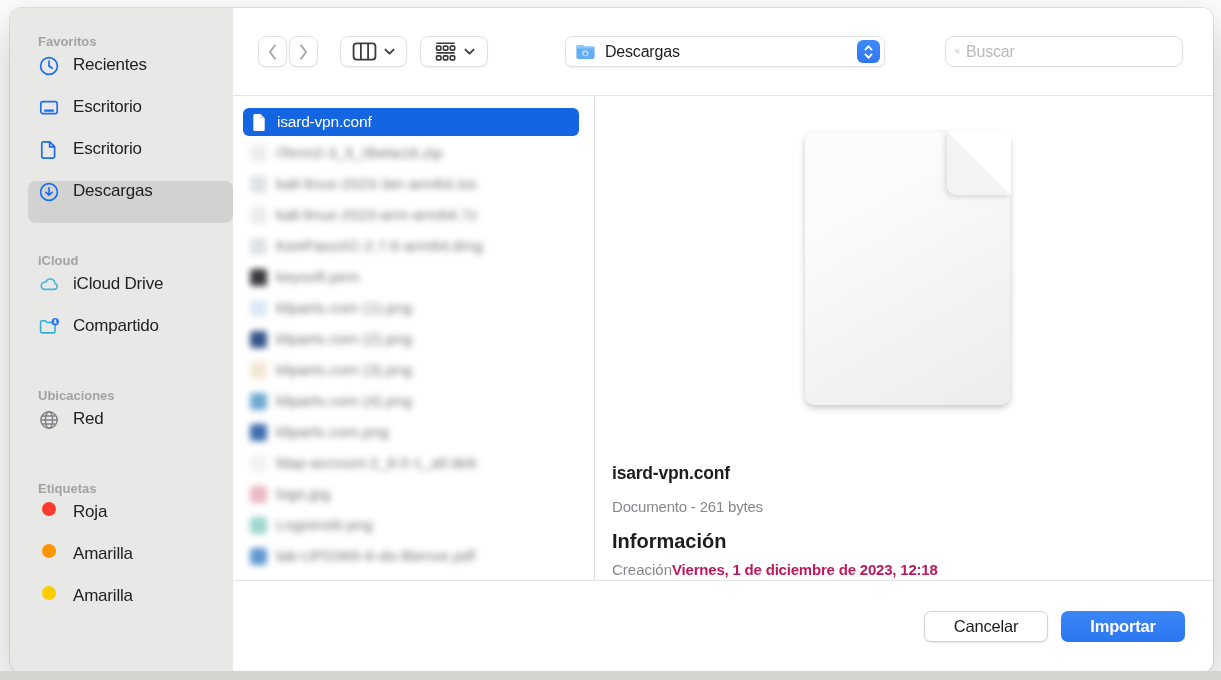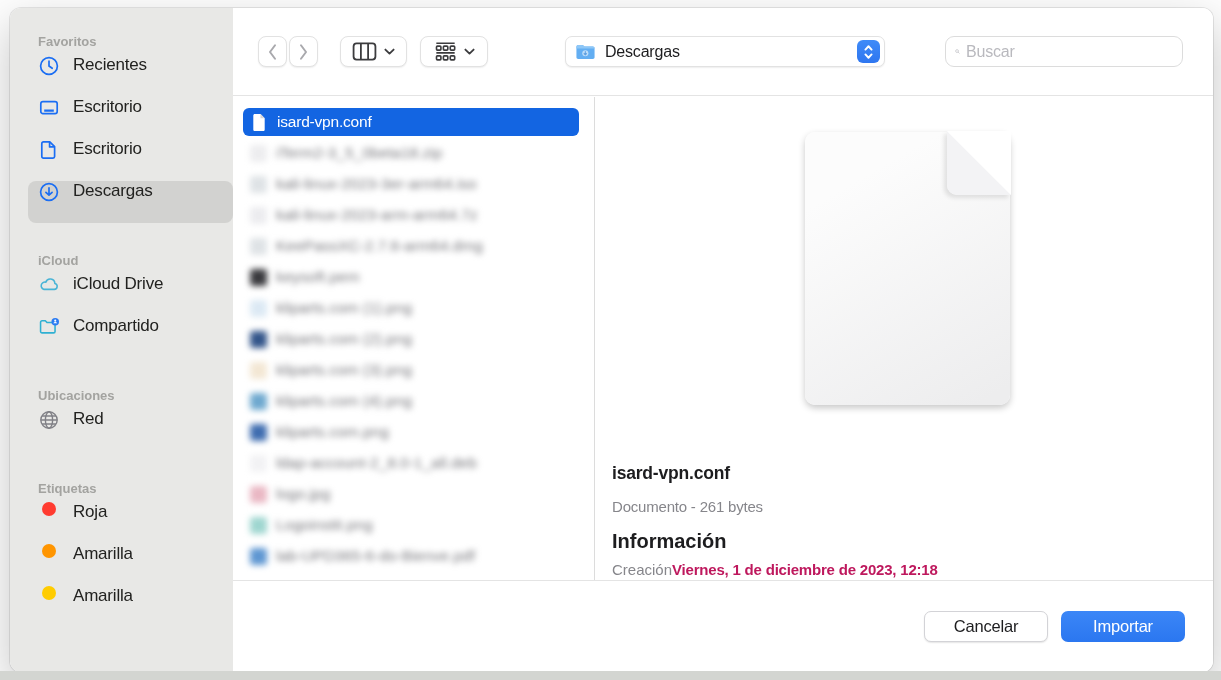--- a/index.html
+++ b/index.html
@@ -77,21 +77,21 @@
   .pv-k { font-size:15px; color:#86868b; }
   .pv-v { font-size:15px; font-weight:600; color:#be185d; letter-spacing:-0.2px; }
 
   
   .footer { position:absolute; left:223px; right:0; bottom:0; height:92px; background:#fff;
     border-top:1px solid #e4e4e4; display:flex; justify-content:flex-end; align-items:flex-start;
     gap:13px; padding:30px 28px 0 0; }
   .btn { height:31px; min-width:124px; border-radius:7px; font-size:16.5px; font-family:inherit;
     letter-spacing:-0.2px; padding:0 28px; cursor:default; }
   .btn.cancel { background:#fff; color:#1d1d1f; border:1px solid #d3d3d7; box-shadow:0 1px 1.5px rgba(0,0,0,0.10); }
-  .btn.primary { background:linear-gradient(#3b86f7,#2b77f0); color:#fff; border:none; font-weight:400; }
+  .btn.primary { background:linear-gradient(#3b86f7,#2b77f0); color:#fff; border:none; font-weight:700; }
 </style>
 </head>
 <body>
 
 <div class="screen">
   <div class="dialog">
 
     <aside class="sidebar">
       <div class="sb-head first">Favoritos</div>
 

